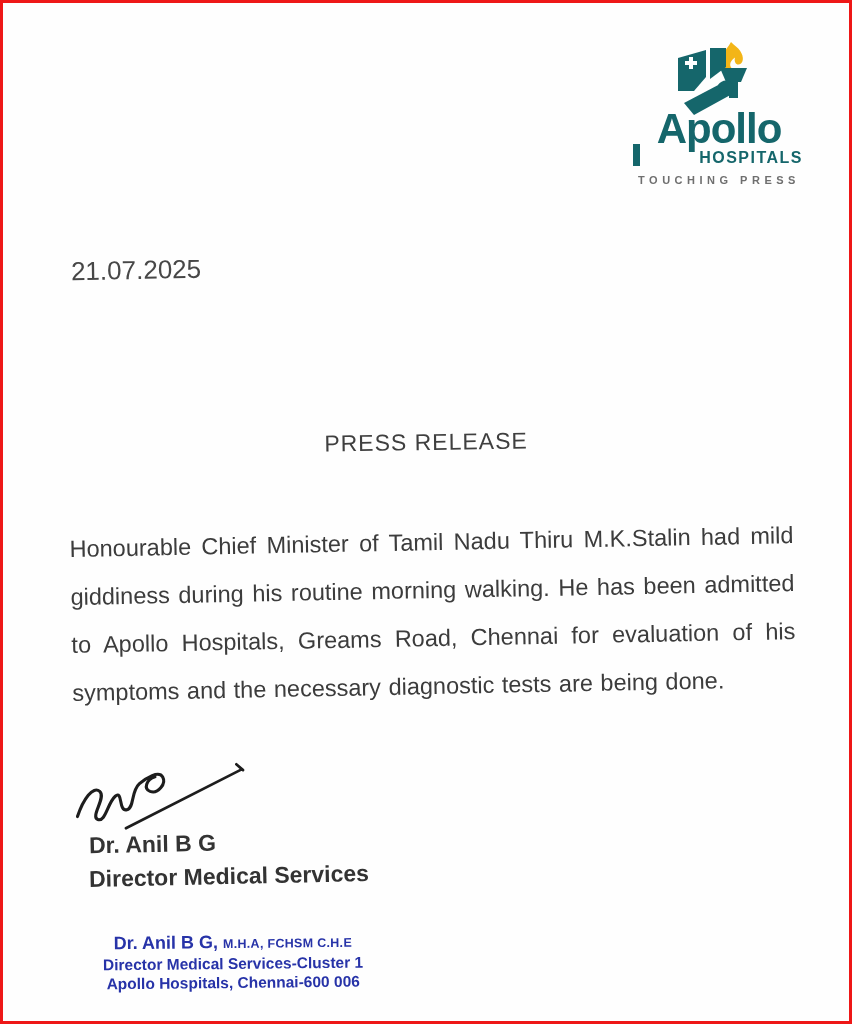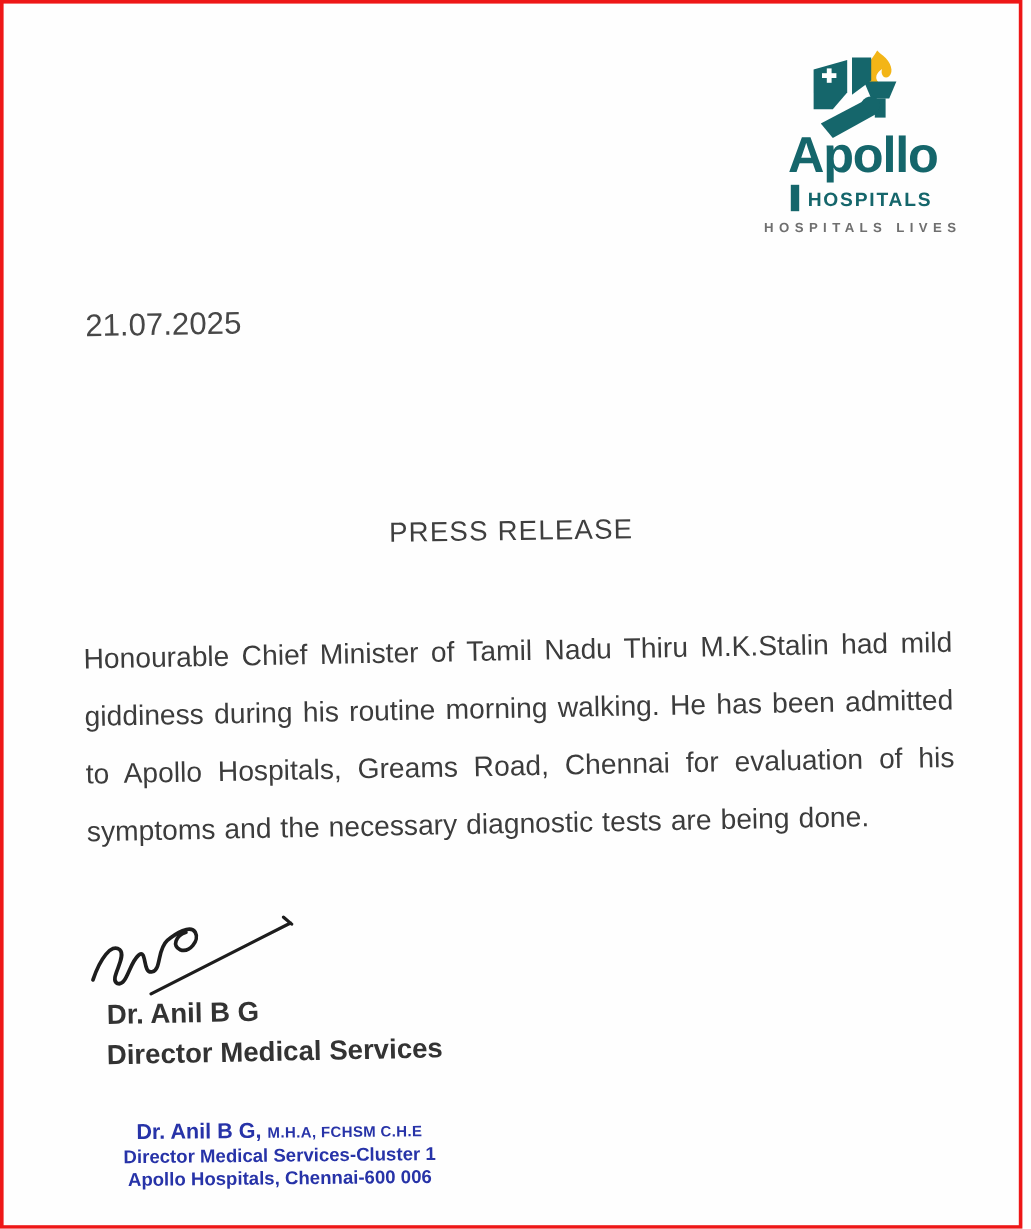--- a/index.html
+++ b/index.html
@@ -26,23 +26,23 @@
   .logo-icon-wrap { height: 76px; margin-bottom: -6px; }
   .logo-brand {
     font-size: 42px;
     font-weight: bold;
     color: #15666b;
     letter-spacing: -1px;
     line-height: 36px;
   }
   .logo-sub-row {
     display: flex;
-    justify-content: center;
+    justify-content: space-between;
     align-items: center;
-    margin-top: 12px;
+    margin-top: 2px;
     padding-right: 2px;
   }
   .logo-sub-bar {
     width: 7px; height: 22px;
     background: #15666b;
     margin-right: 7px;
     margin-top: -6px;
   }
   .logo-sub {
     font-size: 16px;
@@ -154,21 +154,21 @@
 
         <path d="M16 62 L54 42 L66 52 L26 74 Z" fill="#15666b"></path>
         <path d="M50 44 C54 38 62 38 65 44 C67 49 62 55 56 54 Z" fill="#15666b"></path>
       </svg>
     </div>
     <div class="logo-brand">Apollo</div>
     <div class="logo-sub-row">
       <span class="logo-sub-bar"></span>
       <span class="logo-sub">HOSPITALS</span>
     </div>
-    <div class="logo-tagline">HOSPITALS LIVES</div>
+    <div class="logo-tagline">TOUCHING PRESS</div>
   </div>
 
   <div class="date">21.07.2025</div>
 
   <div class="title">PRESS RELEASE</div>
 
   <div class="body-text">
     <div class="body-line">Honourable Chief Minister of Tamil Nadu Thiru M.K.Stalin had mild</div>
     <div class="body-line">giddiness during his routine morning walking. He has been admitted</div>
     <div class="body-line">to Apollo Hospitals, Greams Road, Chennai for evaluation of his</div>

